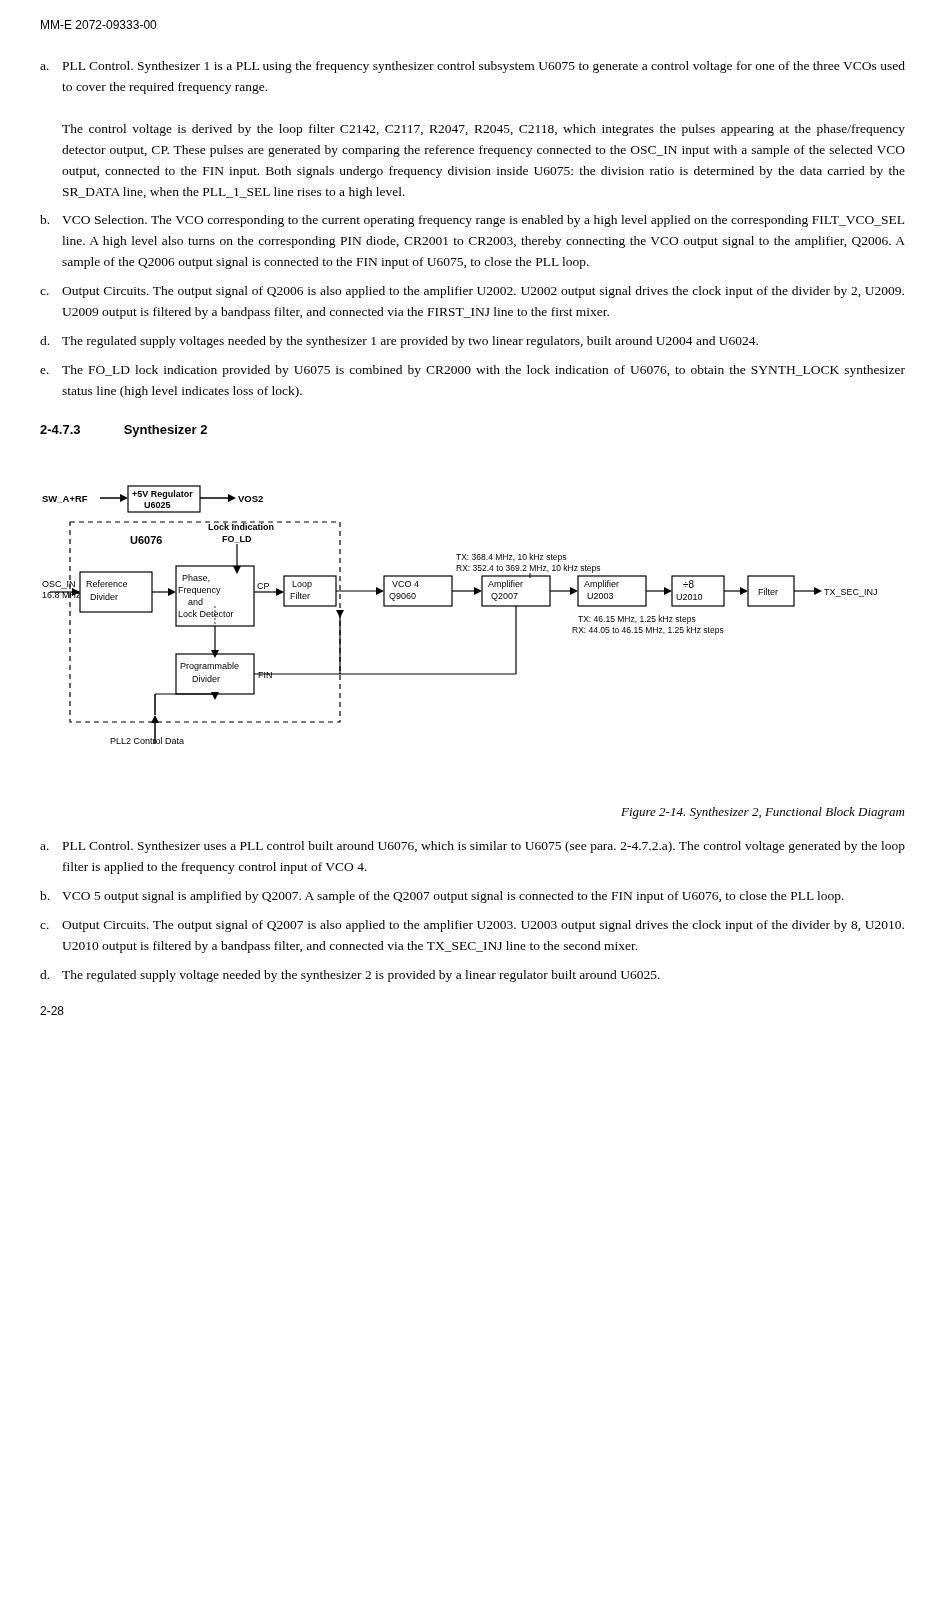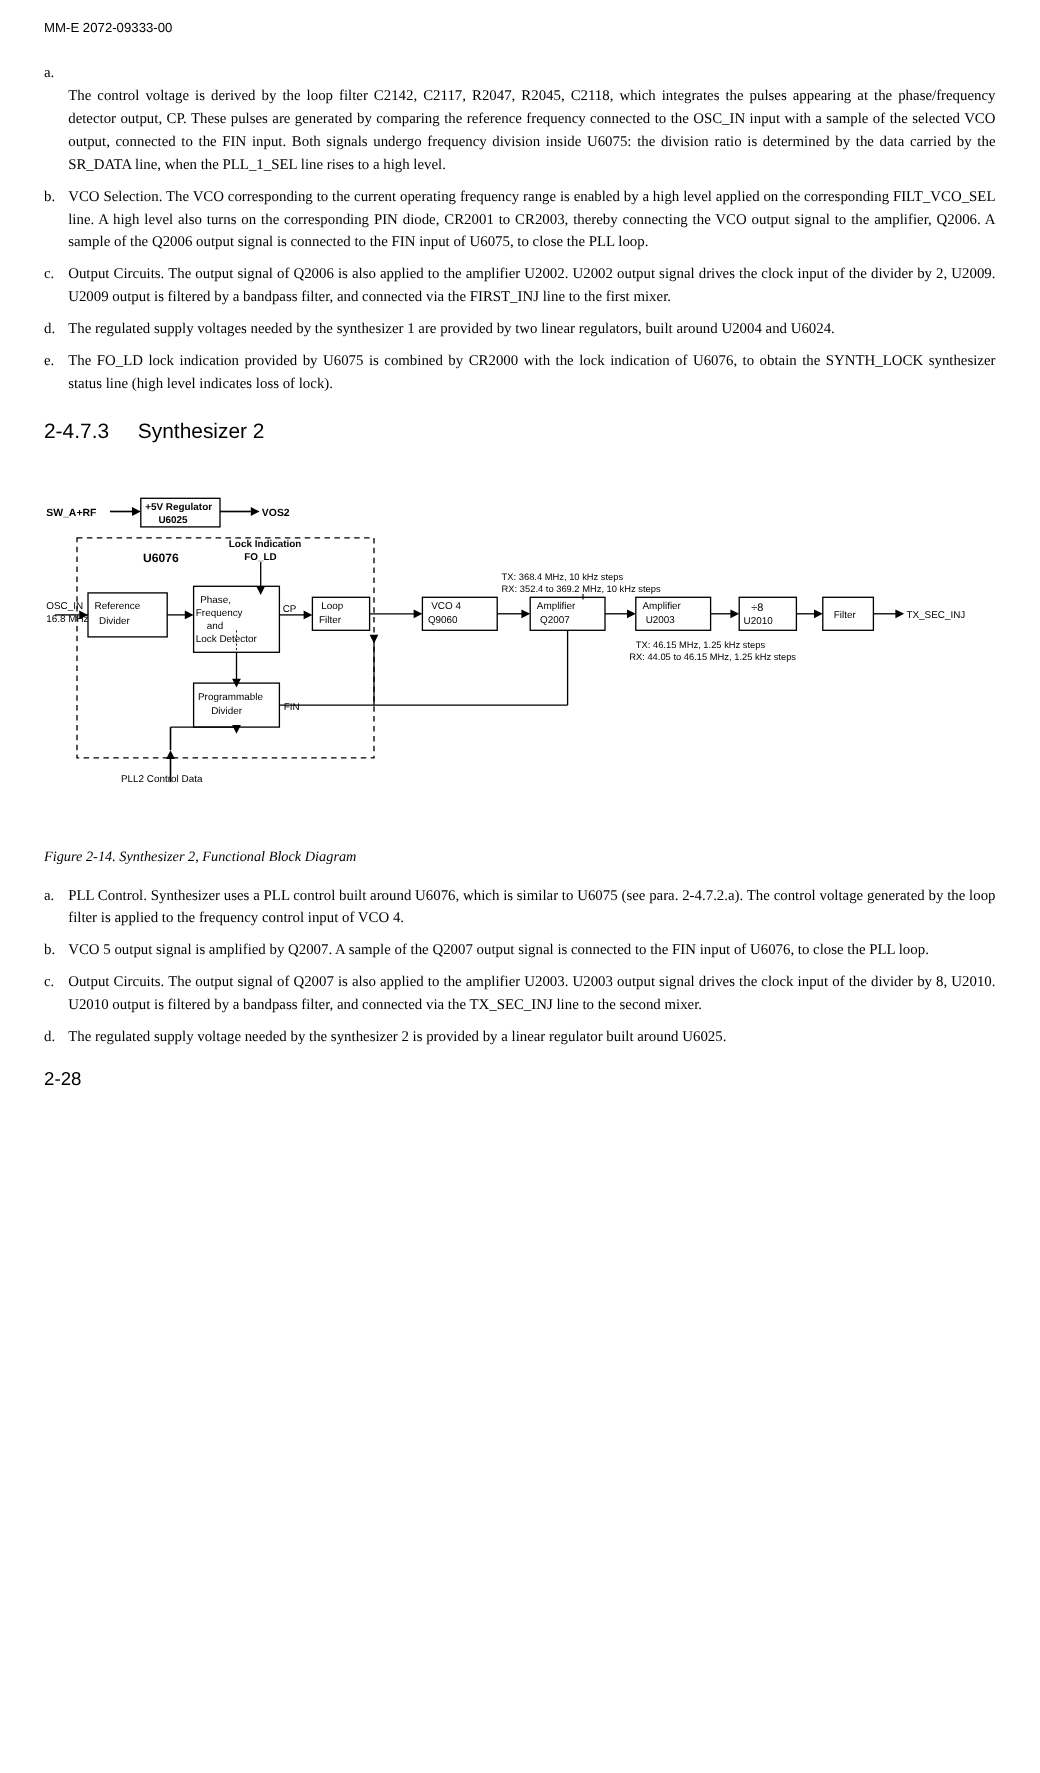--- a/index.html
+++ b/index.html
@@ -26,42 +26,42 @@
     .list-label {
       min-width: 22px;
       font-weight: normal;
     }
     .list-text {
       flex: 1;
       text-align: justify;
     }
     .subsection-title {
       font-family: Arial, sans-serif;
-      font-weight: normal;
-      font-size: 19px;
+      font-weight: bold;
+      font-size: 13px;
       margin: 18px 0 6px 0;
     }
     .figure-caption {
-      text-align: left;
+      text-align: right;
       font-style: italic;
       font-size: 13px;
       margin: 8px 0 14px 0;
     }
     .diagram-container {
       border: none;
       margin: 14px 0 6px 0;
       position: relative;
       width: 860px;
       height: 340px;
       font-family: Arial, sans-serif;
       font-size: 10px;
     }
     .footer-page {
       font-family: Arial, sans-serif;
-      font-size: 17px;
+      font-size: 12px;
       margin-top: 18px;
     }
 
     
     .diag-svg {
       width: 860px;
       height: 340px;
     }
   </style>
 </head>
@@ -69,20 +69,21 @@
 
 <div class="doc-header">
   <span>MM-E 2072-09333-00</span>
 </div>
 
 <div class="section-content">
 
   <div class="list-item">
     <span class="list-label">a.</span>
     <div class="list-text">
+      <p>PLL Control. Synthesizer 1 is a PLL using the frequency synthesizer control subsystem U6075 to generate a control voltage for one of the three VCOs used to cover the required frequency range.</p>
       <br>
       <p>The control voltage is derived by the loop filter C2142, C2117, R2047, R2045, C2118, which integrates the pulses appearing at the phase/frequency detector output, CP. These pulses are generated by comparing the reference frequency connected to the OSC_IN input with a sample of the selected VCO output, connected to the FIN input. Both signals undergo frequency division inside U6075: the division ratio is determined by the data carried by the SR_DATA line, when the PLL_1_SEL line rises to a high level.</p>
     </div>
   </div>
 
   <div class="list-item">
     <span class="list-label">b.</span>
     <div class="list-text">VCO Selection. The VCO corresponding to the current operating frequency range is enabled by a high level applied on the corresponding FILT_VCO_SEL line. A high level also turns on the corresponding PIN diode, CR2001 to CR2003, thereby connecting the VCO output signal to the amplifier, Q2006. A sample of the Q2006 output signal is connected to the FIN input of U6075, to close the PLL loop.</div>
   </div>
 

